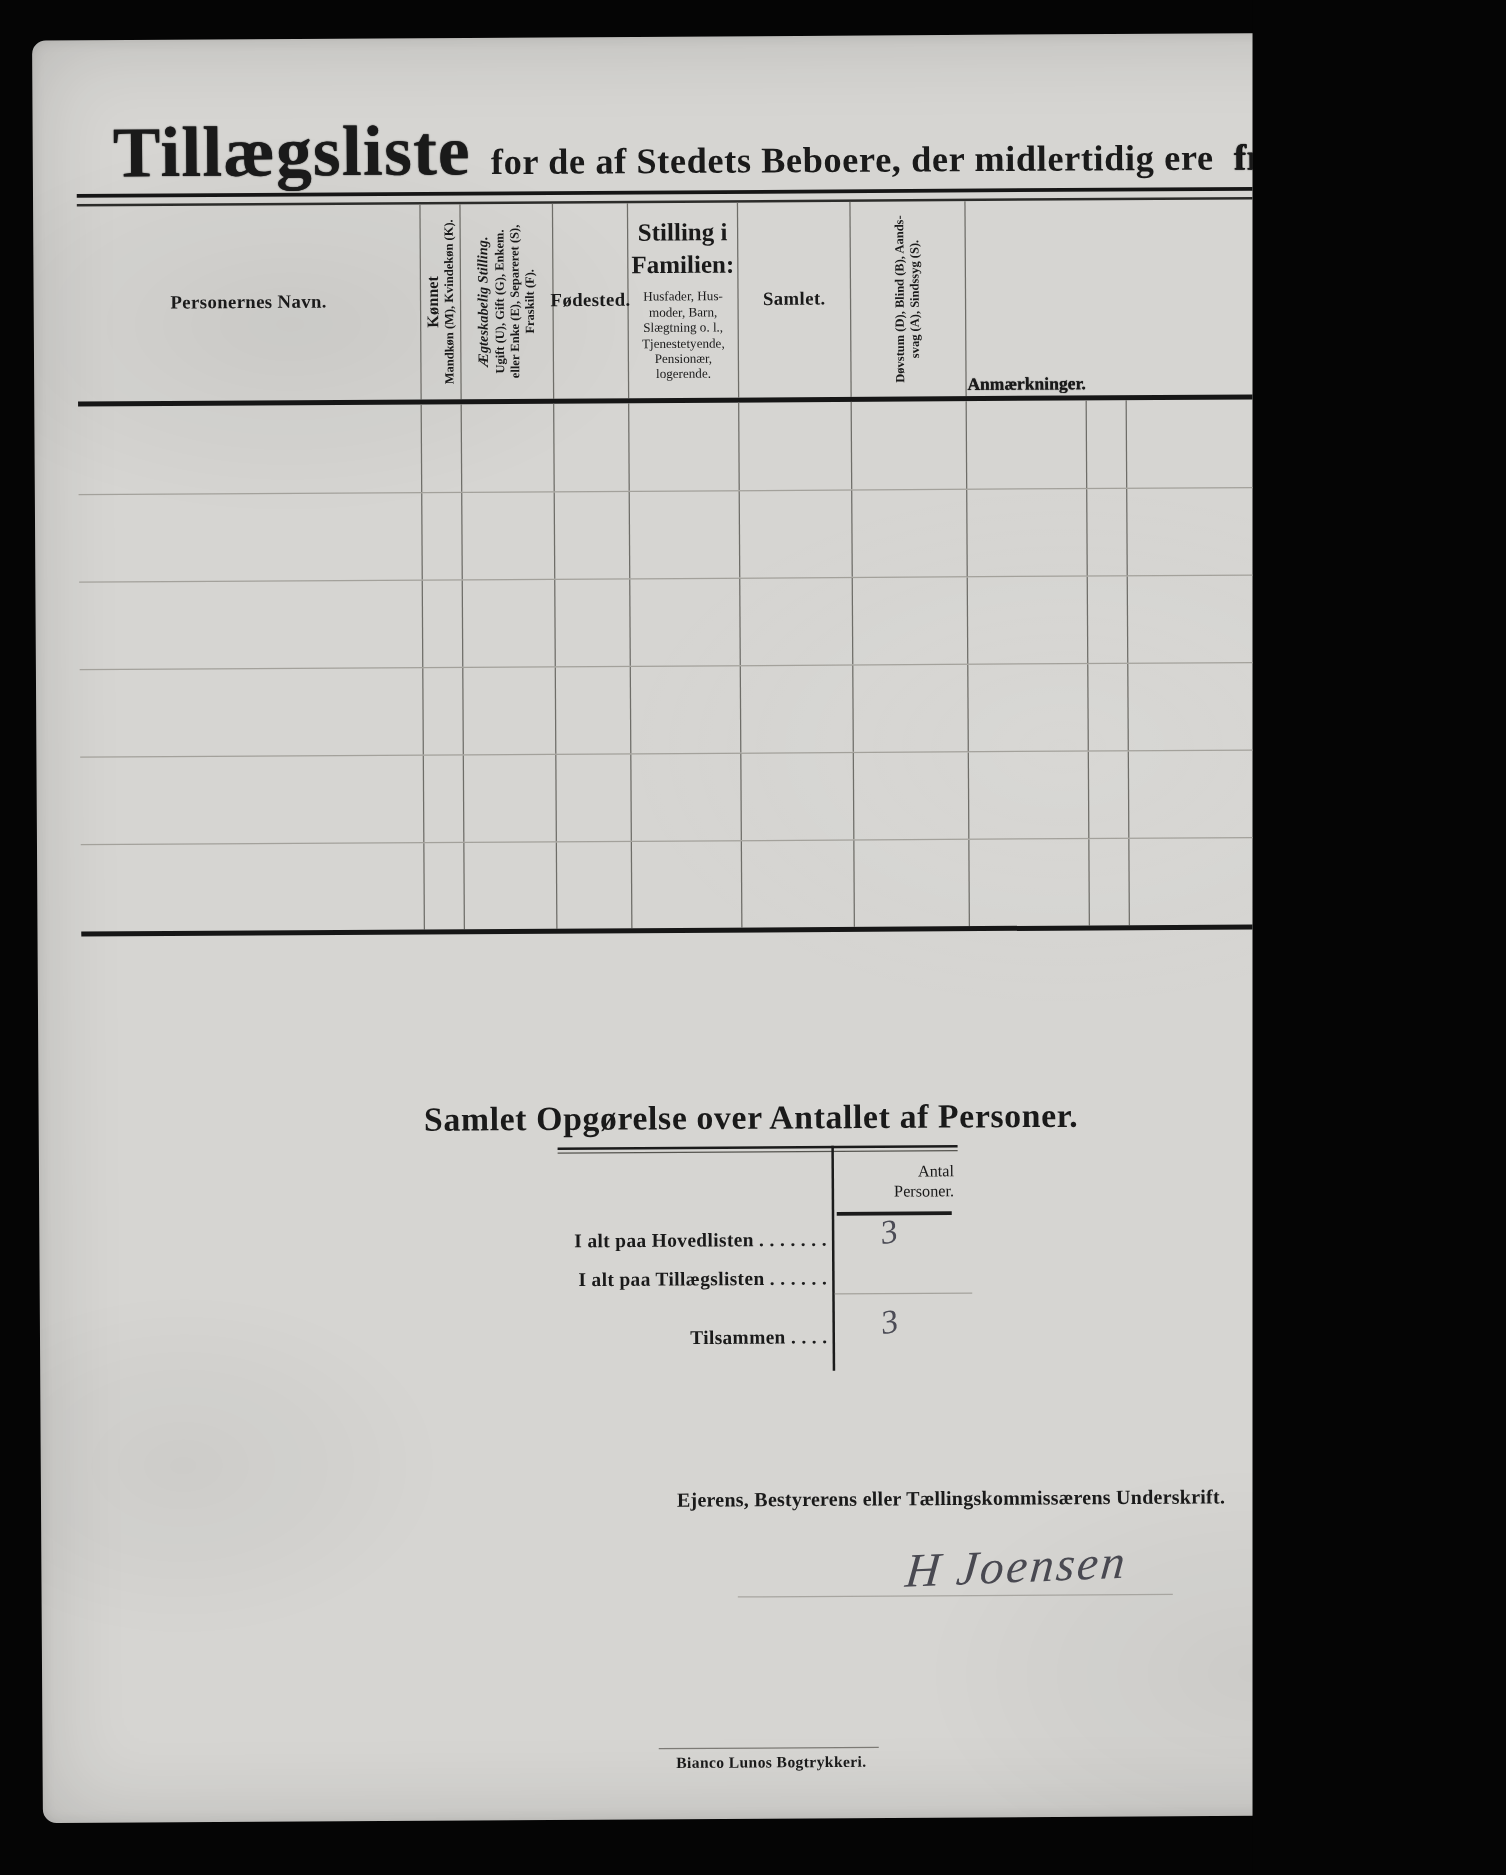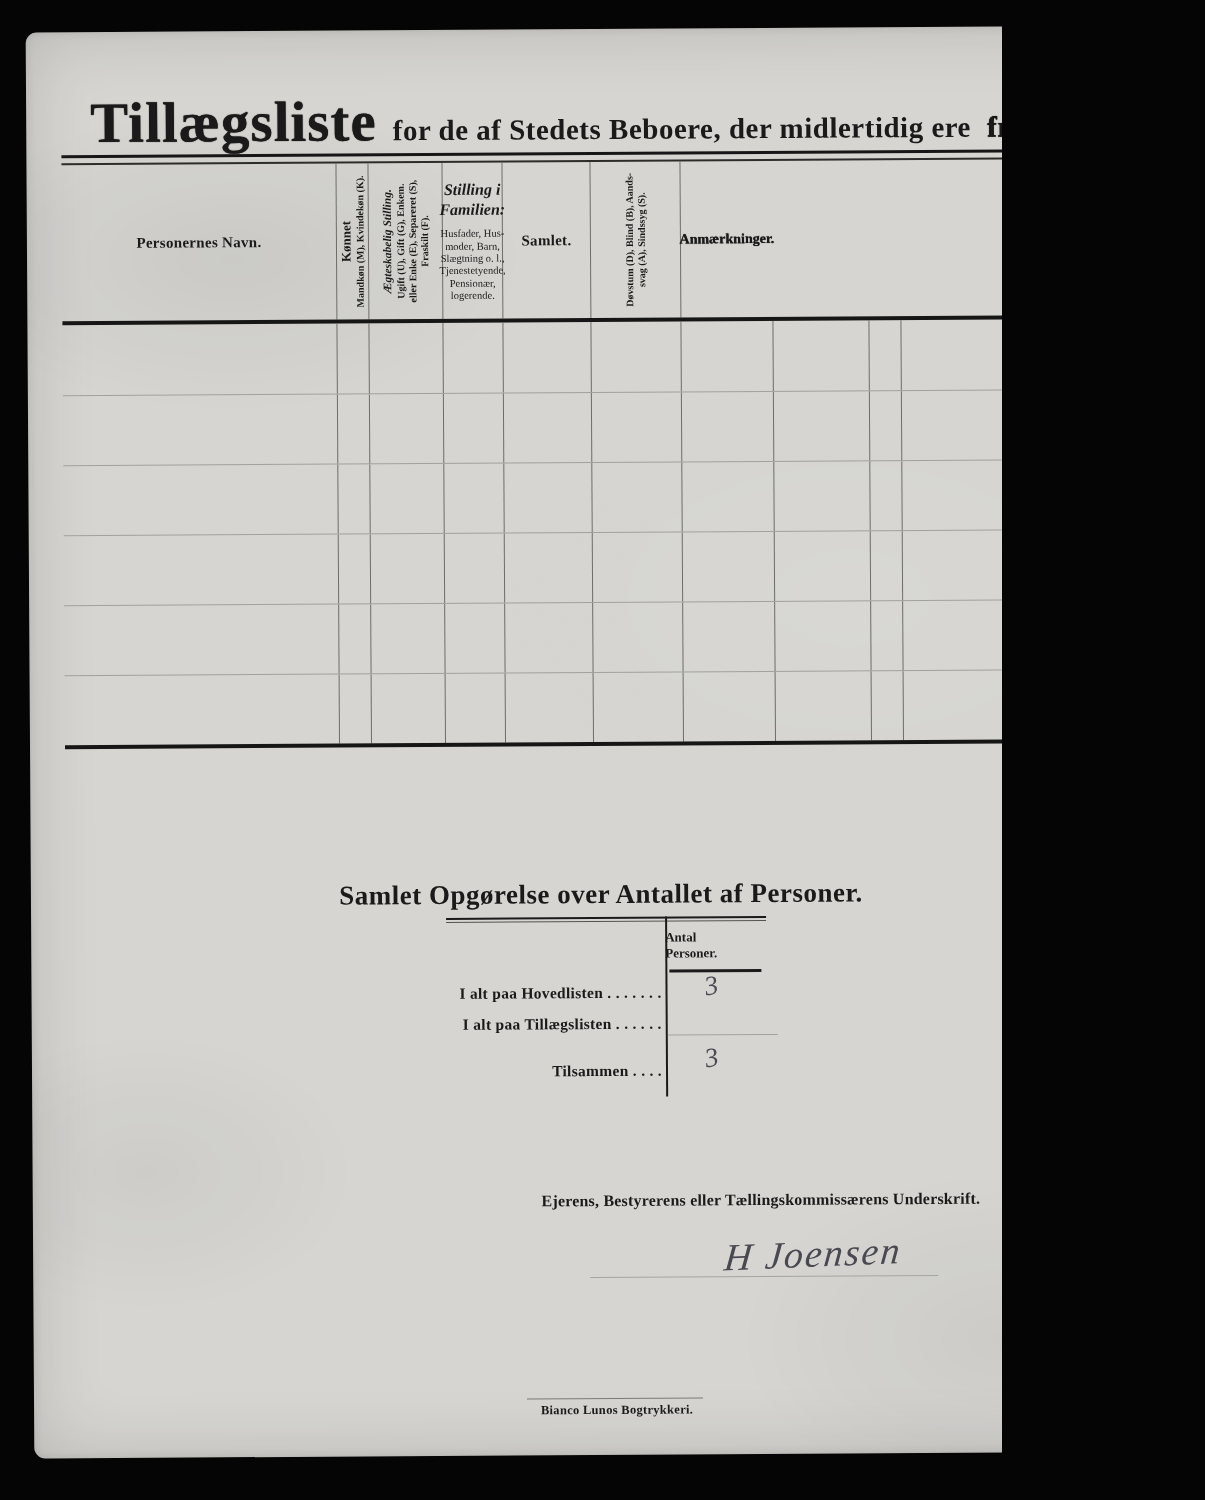--- a/index.html
+++ b/index.html
@@ -21,43 +21,43 @@
   .title-fat{font-size:29px;font-weight:bold;letter-spacing:.5px;text-shadow:0 0 1px #000,.6px 0 #000;}
   
   .census-table{position:absolute;left:35px;top:123px;width:1070px;height:594px;}
   .rule{position:absolute;left:0;width:100%;background:#161616;}
   .rule-a{top:0;height:3px;}
   .rule-b{top:8px;height:2px;background:#2c2c2a;}
   .head-divider{top:166px;height:4px;}
   .rule-bottom{top:590px;height:4px;}
   .cols{display:grid;grid-template-columns:275px 32px 74px 60px 88px 90px 92px 96px 32px 105px 126px;box-sizing:border-box;}
   .cols>div{box-sizing:border-box;border-right:1px solid #6e6d68;position:relative;}
-  .cols>div:last-child{border-right:none;}
+  .cols>div:last-child{border-right:none;justify-content:flex-end;}
   .head-row{position:absolute;left:0;top:10px;width:100%;height:156px;}
   .head-cell{display:flex;flex-direction:column;align-items:center;justify-content:center;text-align:center;height:156px;}
   .h-main{font-size:15px;font-weight:bold;letter-spacing:.3px;}
   .h-line{font-size:13.5px;font-weight:bold;line-height:1.25;}
-  .h-title2{font-size:16px;font-weight:bold;line-height:1.3;font-style:italic;}
+  .h-title2{font-size:20px;font-weight:bold;line-height:1.3;}
   .h-small{font-size:10.5px;font-weight:normal;line-height:1.18;margin-top:7px;padding:0 3px;}
   .h-fat{font-size:14px;font-weight:bold;text-shadow:0 0 .8px #000;}
   .vwrap{position:absolute;top:50%;left:50%;width:150px;transform:translate(-50%,-50%) rotate(-90deg);text-align:center;}
   .v-title{font-size:13px;font-weight:bold;line-height:1.15;}
   .v-title-it{font-size:11.5px;font-weight:bold;font-style:italic;line-height:1.2;}
   .v-detail{font-size:10px;font-weight:bold;line-height:1.2;white-space:nowrap;}
   .table-body{position:absolute;left:0;top:170px;width:100%;}
   .body-row{height:70px;}
   .body-row + .body-row{border-top:1px solid #a3a19b;}
   
   .sum-heading{position:absolute;left:0;top:850px;width:1140px;text-align:center;
                font-size:27px;font-weight:bold;letter-spacing:.5px;}
   .sum-toprule{position:absolute;left:415px;top:888px;width:320px;height:5px;
                border-top:2px solid #1b1b1b;border-bottom:1px solid #55544f;box-sizing:border-box;}
   .sum-vline{position:absolute;left:634px;top:888px;width:2px;height:180px;background:#1b1b1b;}
-  .sum-colhead{position:absolute;left:634px;top:901px;width:98px;text-align:left;
-               font-size:13px;font-weight:bold;line-height:1.2;}
+  .sum-colhead{position:absolute;left:634px;top:901px;width:98px;text-align:right;
+               font-size:13px;font-weight:normal;line-height:1.2;}
   .sum-underline{position:absolute;left:638px;top:941px;width:92px;height:3px;background:#1b1b1b;}
   .sum-label{position:absolute;width:350px;text-align:right;font-size:15.5px;font-weight:bold;letter-spacing:.3px;}
   .lbl1{left:280px;top:955px;}
   .lbl2{left:280px;top:986px;}
   .lbl3{left:280px;top:1033px;}
   .sum-midline{position:absolute;left:636px;top:1006px;width:110px;height:1px;background:#a5a39d;}
   .hand{font-style:italic;color:#4b4b55;font-size:27px;transform:rotate(-10deg);display:inline-block;}
   .val1{position:absolute;left:655px;top:942px;width:50px;text-align:center;}
   .val2{position:absolute;left:655px;top:975px;width:50px;text-align:center;}
   .val3{position:absolute;left:655px;top:1014px;width:50px;text-align:center;}
@@ -100,20 +100,23 @@
         </div>
         <div>
           <div class="vwrap">
             <div class="v-title-it">Ægteskabelig Stilling.</div>
             <div class="v-detail">Ugift (U), Gift (G), Enkem.</div>
             <div class="v-detail">eller Enke (E), Separeret (S),</div>
             <div class="v-detail">Fraskilt (F).</div>
           </div>
         </div>
         <div class="head-cell">
+          <span class="h-main">Fødested.</span>
+        </div>
+        <div class="head-cell">
           <span class="h-title2">Stilling i</span>
           <span class="h-title2">Familien:</span>
           <span class="h-small">Husfader, Hus- moder, Barn, Slægtning o. l., Tjenestetyende, Pensionær, logerende.</span>
         </div>
         <div class="head-cell">
           <span class="h-main">Samlet.</span>
         </div>
         <div>
           <div class="vwrap">
             <div class="v-detail">Døvstum (D), Blind (B), Aands-</div>

